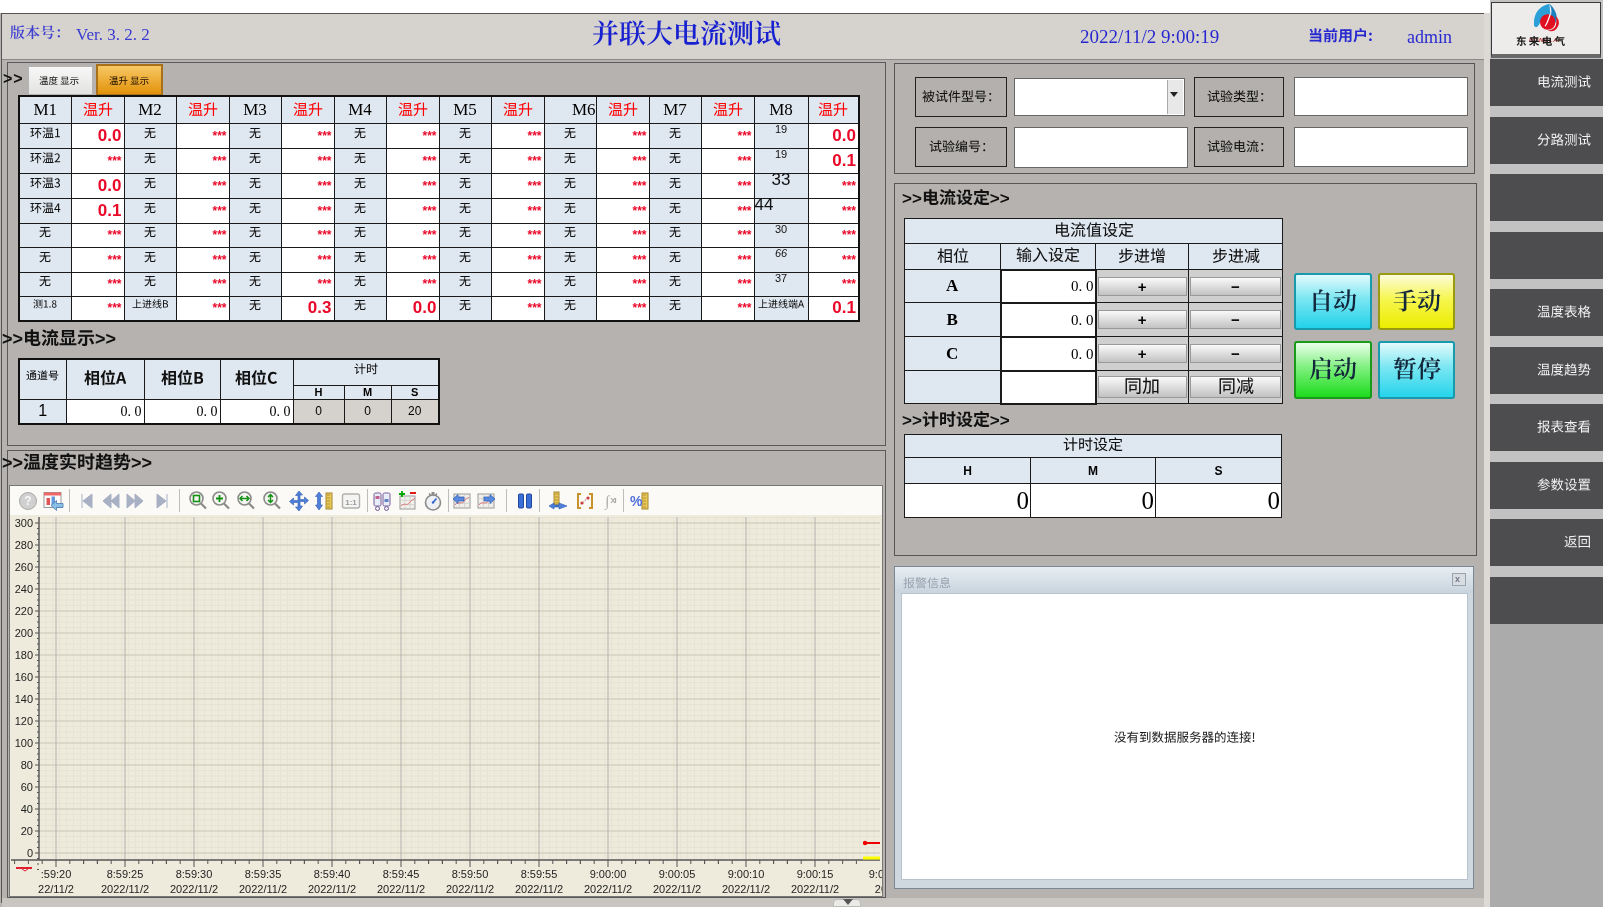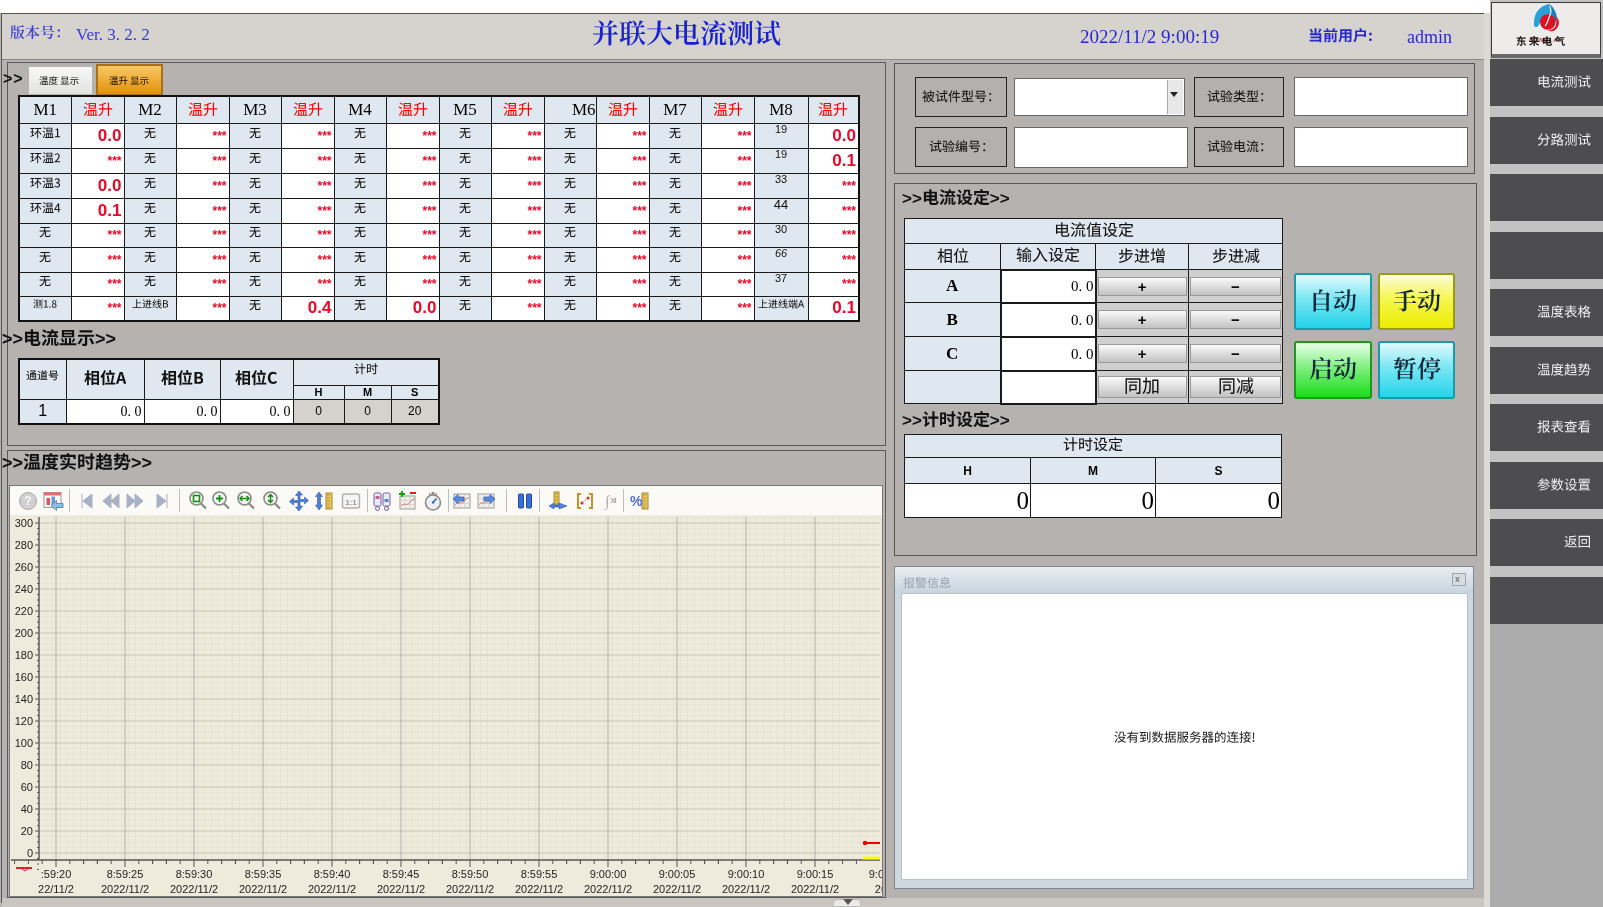--- a/index.html
+++ b/index.html
@@ -343,21 +343,21 @@
           <div style="text-align:center"><svg class="ck" style="width:12.0px;height:13.0px">
               <g transform="translate(0,10.32) scale(0.0120,-0.0120)" fill="#111">
                 <use href="#s10"></use>
               </g>
             </svg></div>
         </td>
         <td style="background:#fff">
           <div style="text-align:right;padding-right:2px;font-size:12px;font-weight:bold;color:#ea0828;letter-spacing:0px">***</div>
         </td>
         <td style="background:#dfe7f0;vertical-align:top;">
-          <div style="text-align:center;font-size:11px;color:#111;line-height:11px">33</div>
+          <div style="text-align:center;font-size:17px;color:#111;line-height:11px">33</div>
         </td>
         <td style="background:#fff">
           <div style="text-align:right;padding-right:2px;font-size:12px;font-weight:bold;color:#ea0828;letter-spacing:0px">***</div>
         </td>
       </tr>
       <tr style="height:25px">
         <td style="background:#dfe7f0;">
           <div style="text-align:center"><svg class="ck" style="width:30.7px;height:13.0px">
               <g transform="translate(0,10.32) scale(0.0120,-0.0120)" fill="#111">
                 <use href="#s9"></use>
@@ -421,21 +421,21 @@
           <div style="text-align:center"><svg class="ck" style="width:12.0px;height:13.0px">
               <g transform="translate(0,10.32) scale(0.0120,-0.0120)" fill="#111">
                 <use href="#s10"></use>
               </g>
             </svg></div>
         </td>
         <td style="background:#fff">
           <div style="text-align:right;padding-right:2px;font-size:12px;font-weight:bold;color:#ea0828;letter-spacing:0px">***</div>
         </td>
         <td style="background:#dfe7f0;vertical-align:top;">
-          <div style="text-align:center;font-size:13px;color:#111;line-height:11px">44</div>
+          <div style="font-size:17px;color:#111;line-height:11px">44</div>
         </td>
         <td style="background:#fff">
           <div style="text-align:right;padding-right:2px;font-size:12px;font-weight:bold;color:#ea0828;letter-spacing:0px">***</div>
         </td>
       </tr>
       <tr style="height:24px">
         <td style="background:#dfe7f0;">
           <div style="text-align:center"><svg class="ck" style="width:12.0px;height:13.0px">
               <g transform="translate(0,10.32) scale(0.0120,-0.0120)" fill="#111">
                 <use href="#s10"></use>
@@ -690,21 +690,21 @@
           <div style="text-align:right;padding-right:2px;font-size:12px;font-weight:bold;color:#ea0828;letter-spacing:0px">***</div>
         </td>
         <td style="background:#dfe7f0;">
           <div style="text-align:center"><svg class="ck" style="width:12.0px;height:13.0px">
               <g transform="translate(0,10.32) scale(0.0120,-0.0120)" fill="#111">
                 <use href="#s10"></use>
               </g>
             </svg></div>
         </td>
         <td style="background:#fff">
-          <div style="text-align:right;padding-right:2px;font-size:17px;font-weight:bold;color:#ea0828;font-family:'Liberation Sans'">0.4</div>
+          <div style="text-align:right;padding-right:2px;font-size:17px;font-weight:bold;color:#ea0828;font-family:'Liberation Sans'">0.3</div>
         </td>
         <td style="background:#dfe7f0;">
           <div style="text-align:center"><svg class="ck" style="width:12.0px;height:13.0px">
               <g transform="translate(0,10.32) scale(0.0120,-0.0120)" fill="#111">
                 <use href="#s10"></use>
               </g>
             </svg></div>
         </td>
         <td style="background:#fff">
           <div style="text-align:right;padding-right:2px;font-size:17px;font-weight:bold;color:#ea0828;font-family:'Liberation Sans'">0.0</div>

